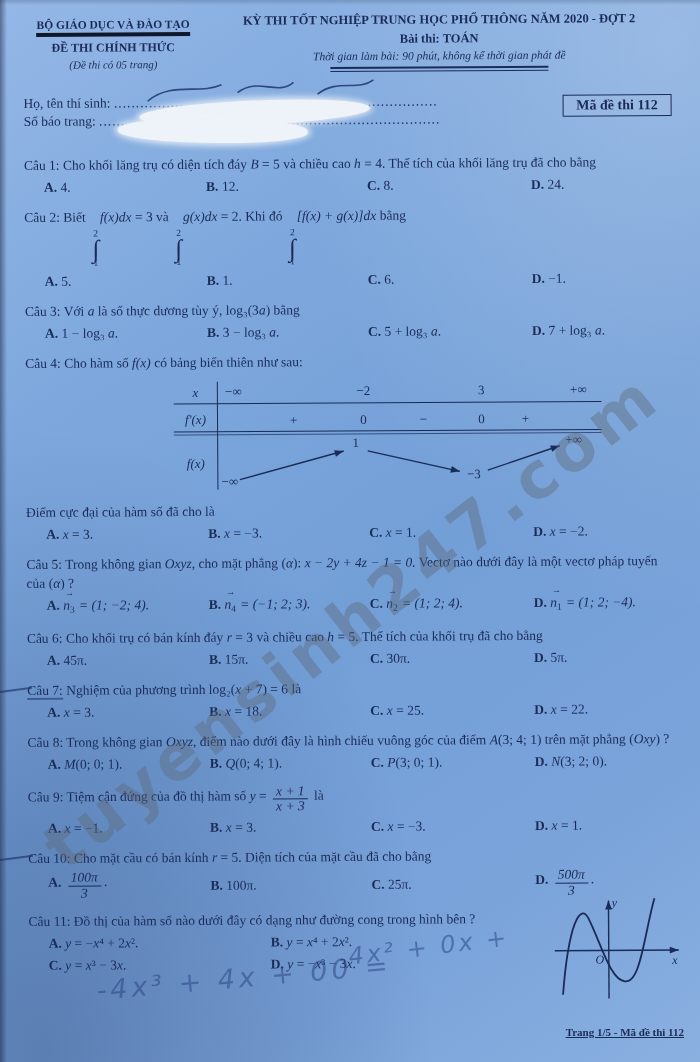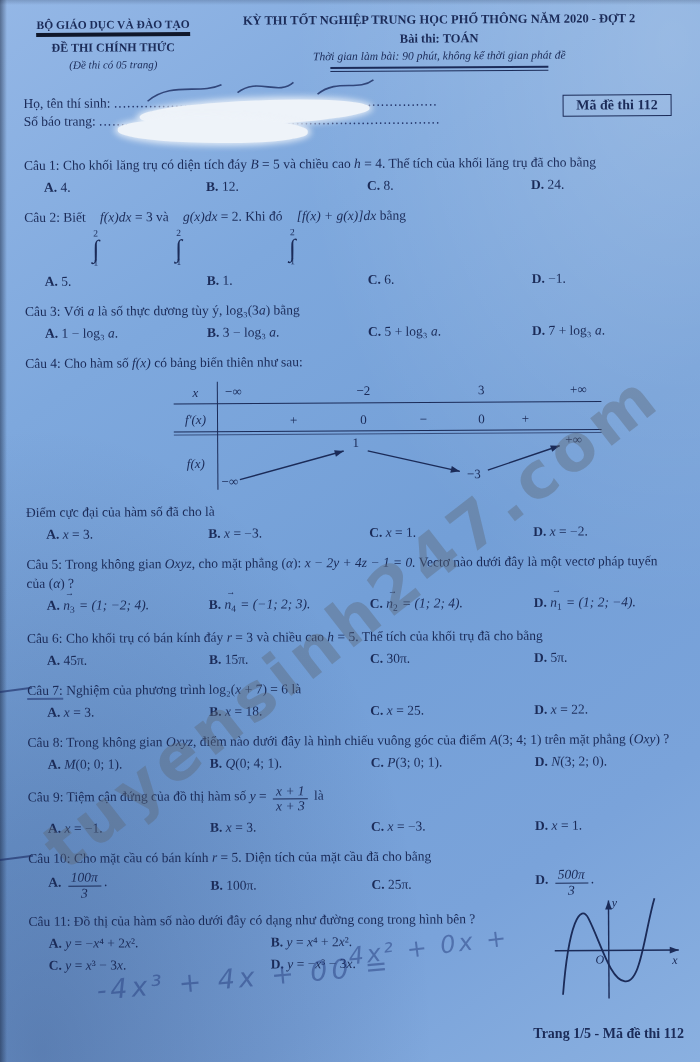--- a/index.html
+++ b/index.html
@@ -76,21 +76,21 @@
 
   
   .watermark{position:absolute;left:52px;top:818px;transform:rotate(-38deg);
     transform-origin:0 50%;font-family:"DejaVu Sans",sans-serif;font-weight:bold;
     font-size:64px;letter-spacing:6px;color:rgba(92,102,116,.40);white-space:nowrap;
     pointer-events:none;}
   .hw{position:absolute;font-family:"DejaVu Sans",sans-serif;font-style:italic;
     color:rgba(38,62,128,.50);white-space:nowrap;pointer-events:none;}
   .hw1{left:96px;top:962px;font-size:27px;letter-spacing:4px;transform:rotate(-5deg);}
   .hw2{left:348px;top:933px;font-size:24px;letter-spacing:3px;transform:rotate(-7deg);}
-  .footer{position:absolute;right:16px;top:1026px;font-weight:bold;font-size:14px;}
+  .footer{position:absolute;right:16px;top:1026px;font-weight:bold;font-size:11px;text-decoration:underline;}
 </style>
 </head>
 <body>
 
 <div class="edge-left"></div>
 <div class="edge-top"></div>
 
 <div class="content">
 
   <div class="hdr">

